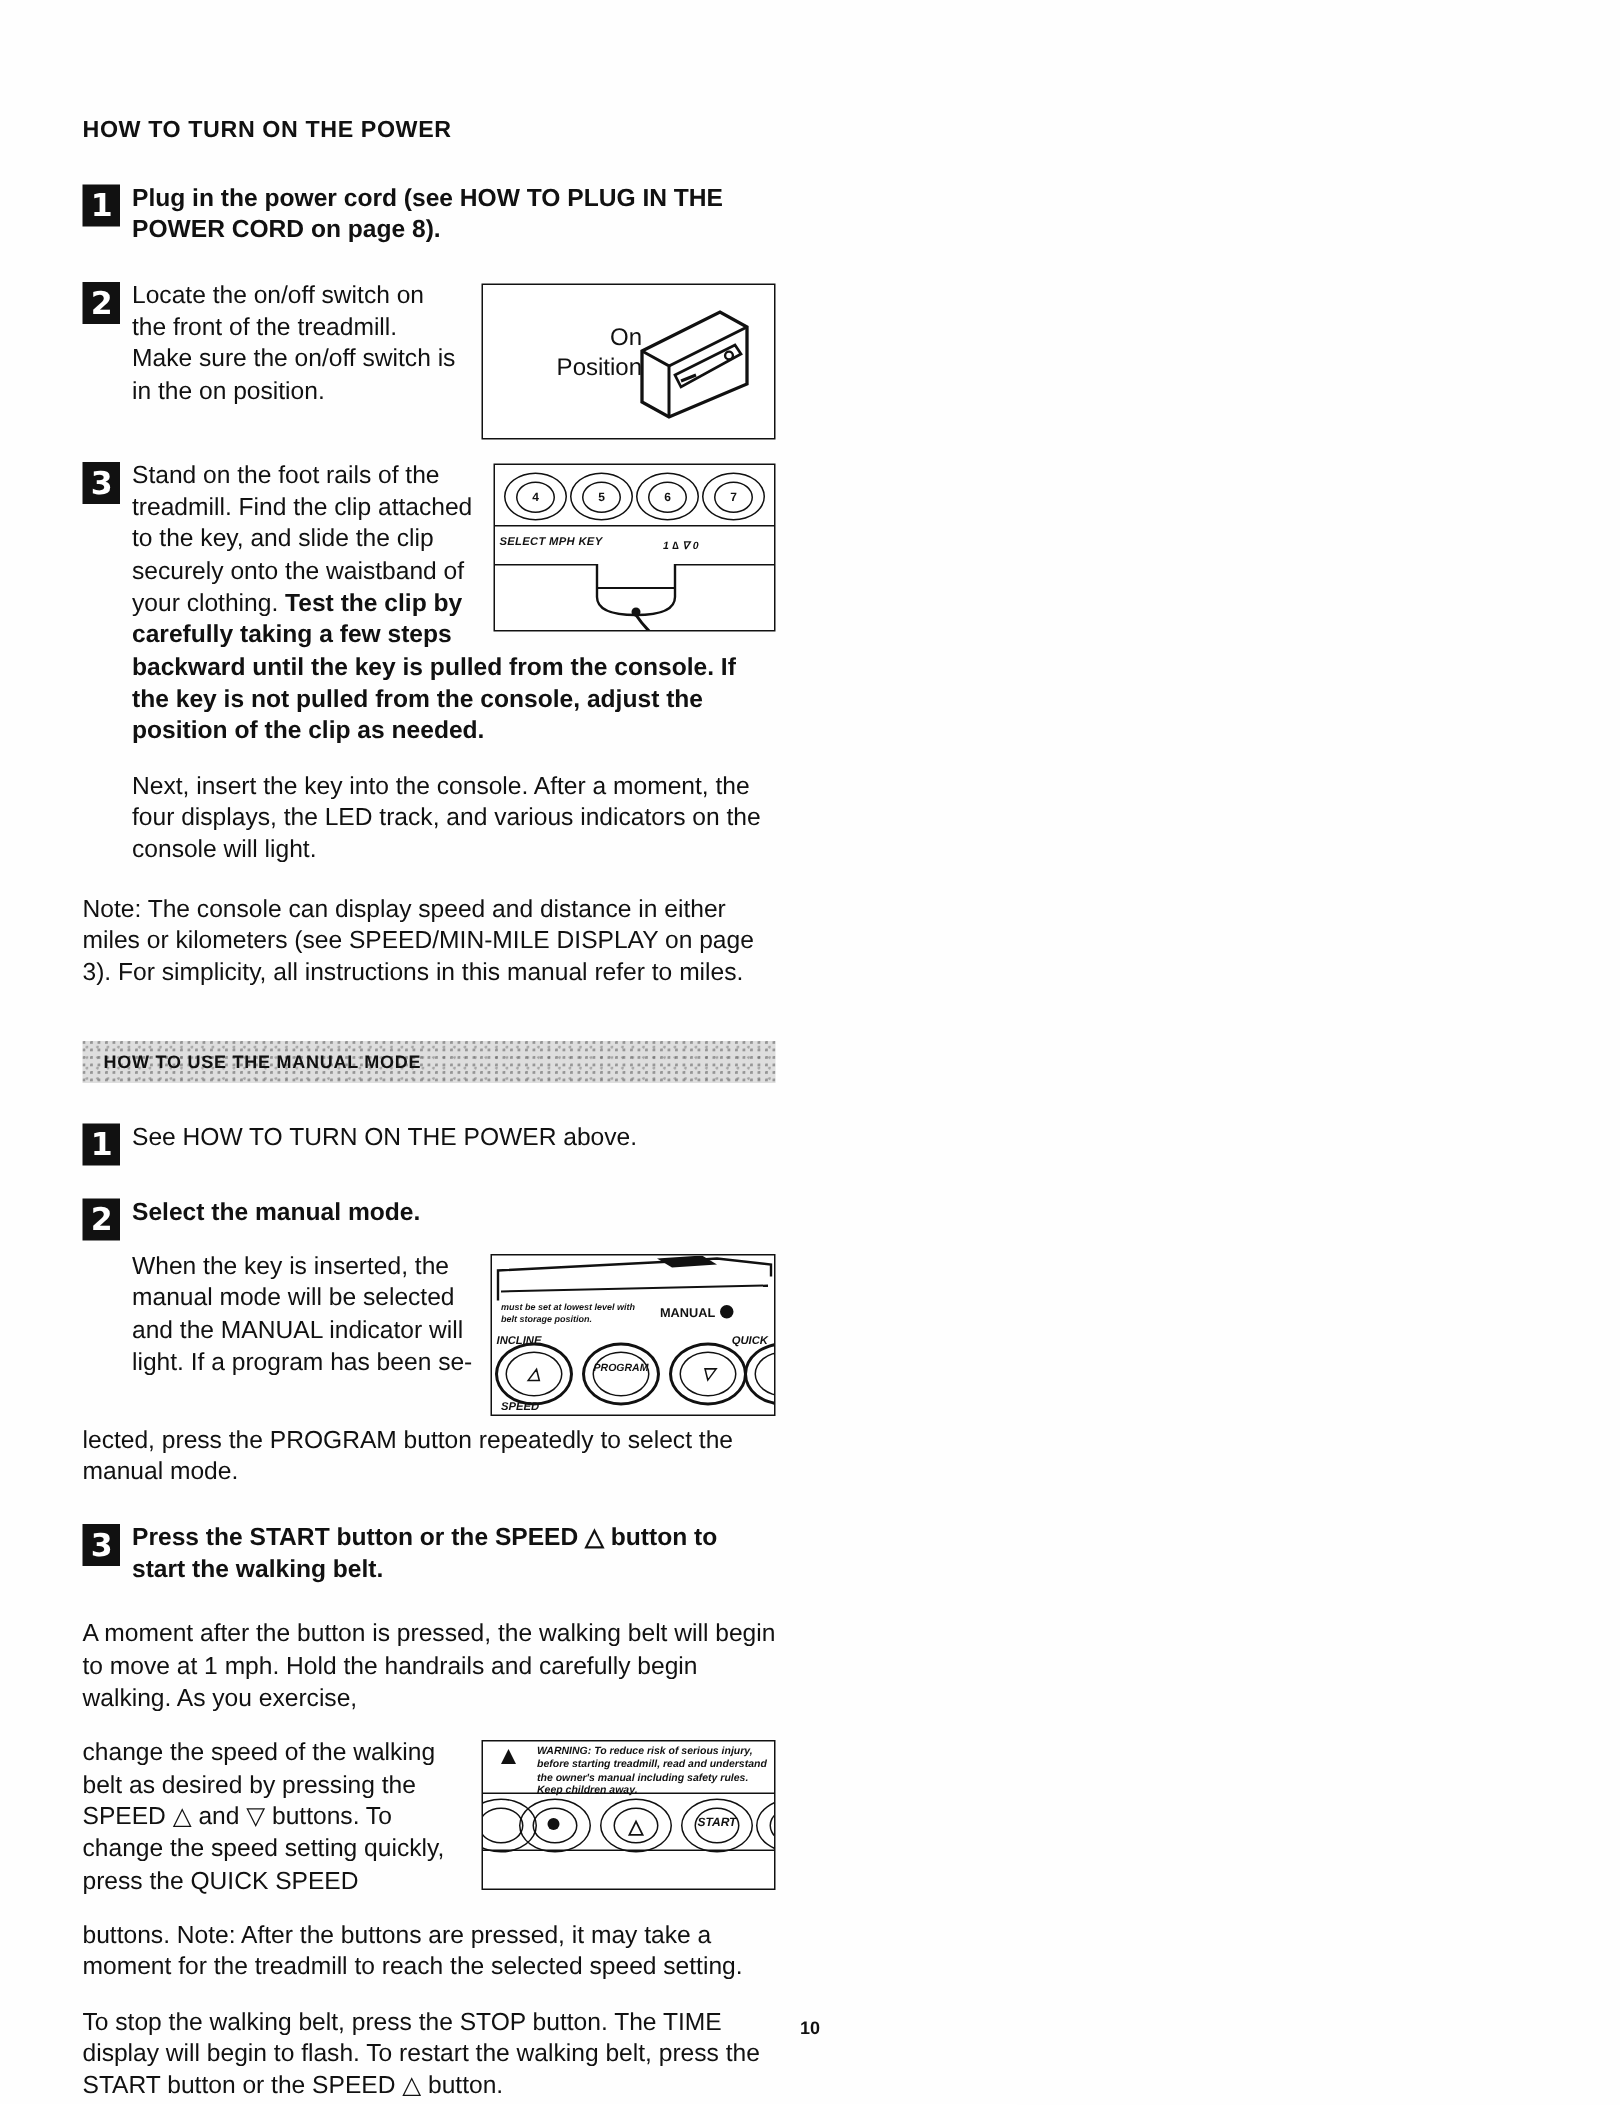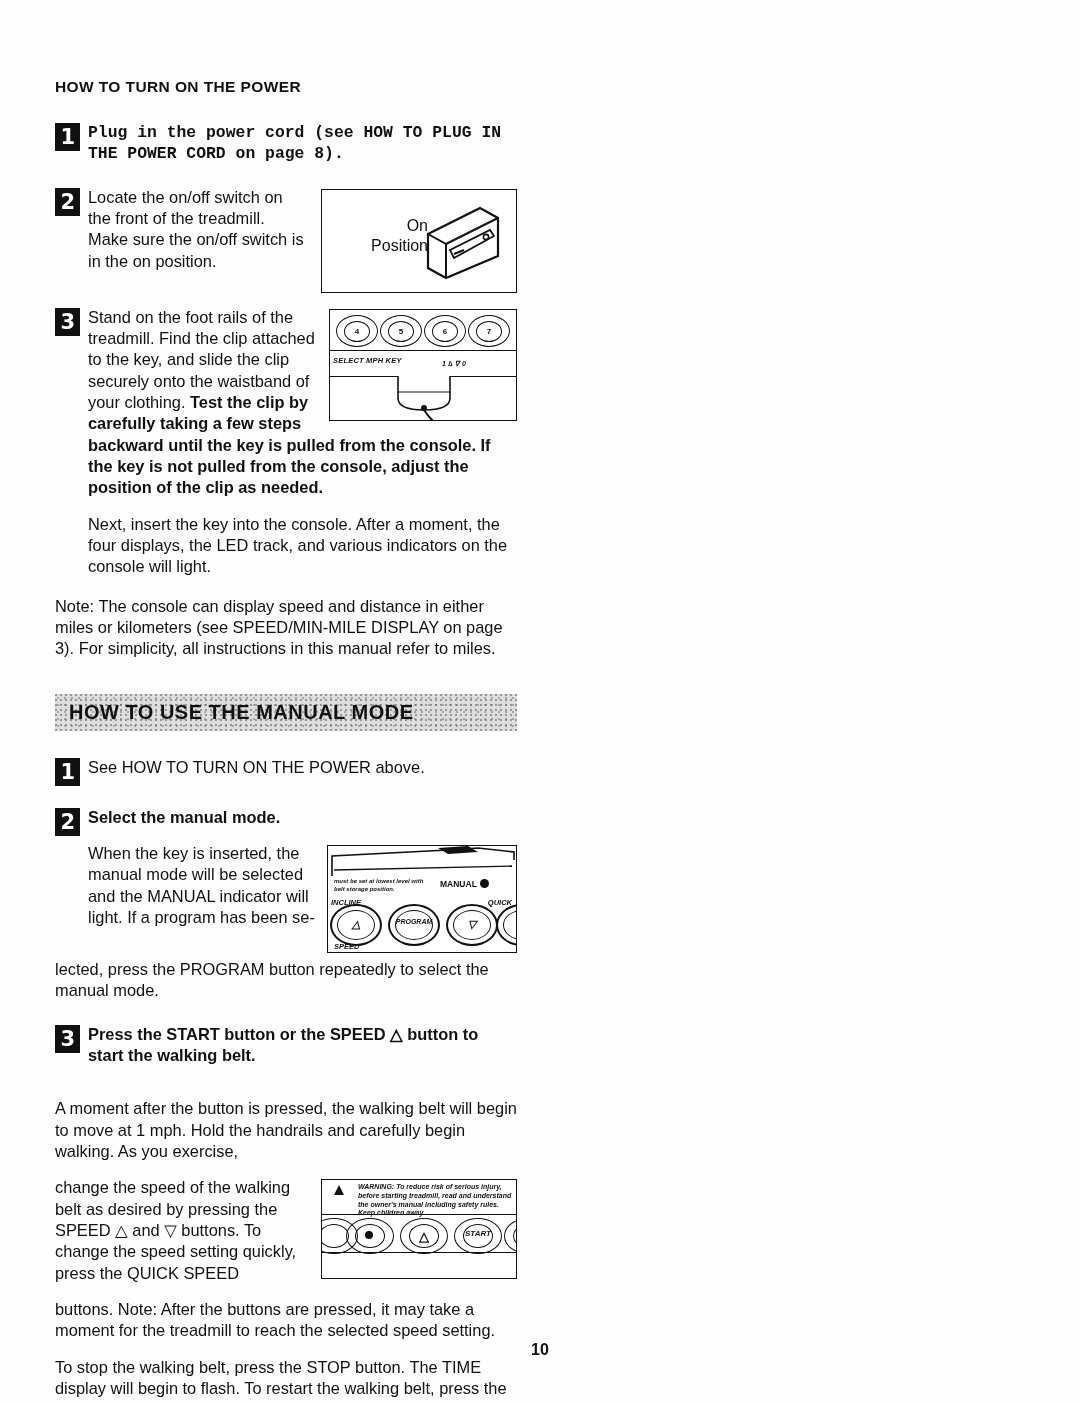--- a/index.html
+++ b/index.html
@@ -32,21 +32,21 @@
     font-weight:bold;
     letter-spacing:0.4px;
     margin:0 0 26px 0;
     font-family:"Liberation Sans", sans-serif;
   }
 
   .banner{
     position:relative;
     margin:34px 0 26px 0;
     padding:7px 10px 7px 14px;
-    font-size:20px;
+    font-size:12px;
     font-weight:bold;
     letter-spacing:0.5px;
     background-color:#dedede;
     background-image:
       radial-gradient(circle at 1px 1px, rgba(90,90,90,.55) 0.9px, transparent 1.1px),
       radial-gradient(circle at 3px 4px, rgba(60,60,60,.35) 0.8px, transparent 1px);
     background-size:5px 5px, 7px 7px;
     box-sizing:border-box;
     width:462px;
   }
@@ -72,21 +72,21 @@
     letter-spacing:-0.5px;
   }
   .step .body{
     margin-left:33px;
   }
   p{
     margin:0 0 15px 0;
     font-size:16.4px;
     line-height:1.30;
   }
-  p.tight{margin-bottom:16px;font-family:Liberation Mono, monospace;}
+  p.tight{margin-bottom:16px;}
   .b{font-weight:bold;}
 
   
   .figure{
     border:1.6px solid #111;
     background:#fff;
     box-sizing:border-box;
     position:relative;
     overflow:hidden;
   }
@@ -185,21 +185,21 @@
   .mbtn .tx{
     position:absolute;left:0;top:12px;width:100%;text-align:center;
     font-size:7px;font-weight:bold;font-style:italic;
   }
   .fig-man .sidelbl{
     position:absolute;font-size:7.5px;font-weight:bold;font-style:italic;
   }
 
   .pagenum{
     position:absolute;left:0;bottom:44px;width:100%;
-    text-align:center;font-size:16px;font-weight:bold;
+    text-align:center;font-size:12px;font-weight:bold;
   }
   .clear{clear:both;height:0;font-size:0;}
   svg{display:block;}
 </style>
 </head>
 <body>
 
 <div class="page">
  <div class="cols">
 
@@ -336,21 +336,21 @@
     <div class="clear"></div>
     <p>lected, press the PROGRAM button repeatedly to select the manual mode.</p>
 
     
     <div class="step" style="margin-top:22px;">
       <div class="num">3</div>
       <div class="body">
         <p class="b">Press the START button or the SPEED △ button to start the walking belt.</p>
       </div>
     </div>
-    <p style="margin-top:32px;">A moment after the button is pressed, the walking belt will begin to move at 1 mph. Hold the handrails and carefully begin walking. As you exercise,</p>
+    <p style="margin-top:22px;">A moment after the button is pressed, the walking belt will begin to move at 1 mph. Hold the handrails and carefully begin walking. As you exercise,</p>
 
   </div>
 
   
   <div class="col right">
 
     <div class="figure fig-warn fig-right">
       <div class="warnbar">
         <svg style="position:absolute;left:6px;top:4px;" width="26" height="12" viewBox="0 0 26 12">
           <path d="M6 11 L11 1 L16 11 Z" fill="#111"></path>

